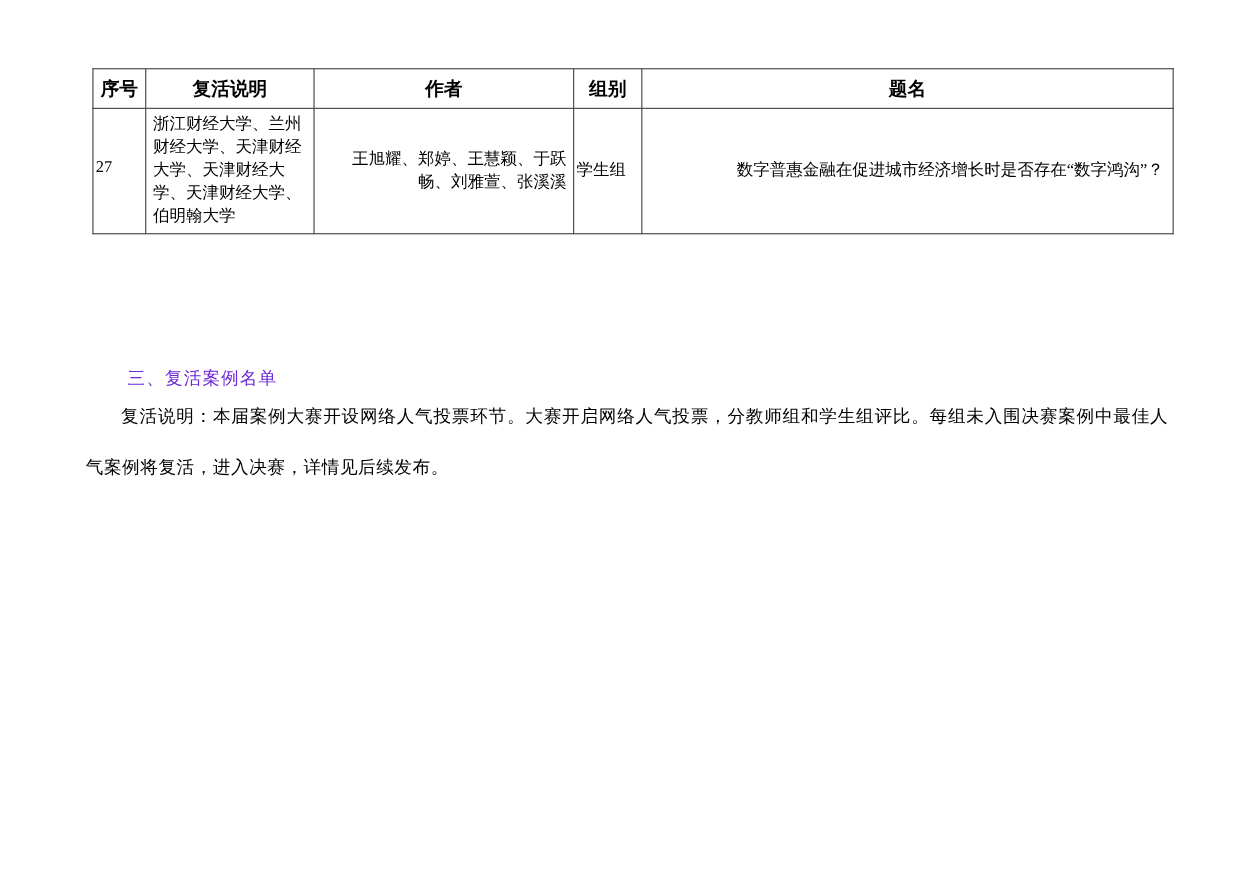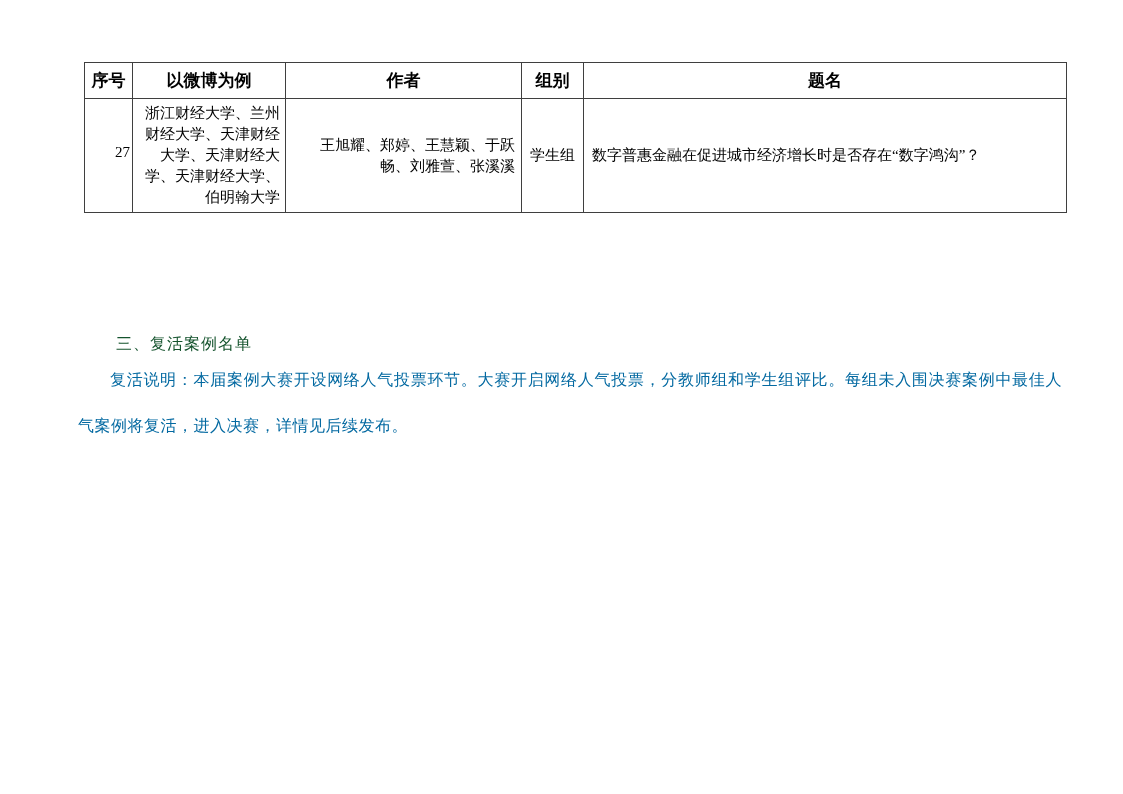--- a/index.html
+++ b/index.html
@@ -37,29 +37,29 @@
     vertical-align: middle;
     padding: 0 2px;
   }
   table.results td {
     font-size: 15px;
     line-height: 21px;
     vertical-align: middle;
   }
   tbody tr { height: 38px; }
   td.c-no {
-    text-align: right;
+    text-align: left;
     vertical-align: bottom;
     padding: 2px 2px 8px 2px;
     font-size: 14px;
   }
-  td.c-school  { text-align: right; padding: 4px 5px 4px 6px; }
+  td.c-school  { text-align: left; padding: 4px 5px 4px 6px; }
   td.c-authors { text-align: right; padding: 4px 6px; }
-  td.c-group   { text-align: center; padding: 2px; margin-top: 24px; }
-  td.c-title   { text-align: left; padding: 4px 8px; }
+  td.c-group   { text-align: left; padding: 2px; margin-top: 24px; }
+  td.c-title   { text-align: right; padding: 4px 8px; }
 
   
   .section-heading {
     position: absolute;
     left: 116px;
     top: 334px;
     font-family: "Liberation Sans", sans-serif;
     font-size: 16px;
     letter-spacing: 1px;
     color: #e50000;
@@ -67,56 +67,56 @@
   }
   .section-body {
     position: absolute;
     left: 78px;
     top: 357px;
     width: 984px;
     font-family: "Liberation Sans", sans-serif;
     font-size: 16px;
     line-height: 46px;
     letter-spacing: 0.5px;
-    color: #0369a1;
+    color: #000000;
     text-align: justify;
     text-indent: 2em;
   }
 </style>
 </head>
 <body>
 
 <div class="page">
 
   <table class="results">
     <colgroup>
       <col style="width:48px">
       <col style="width:153px">
       <col style="width:236px">
       <col style="width:62px">
       <col style="width:483px">
     </colgroup>
     <thead>
       <tr>
         <th>序号</th>
-        <th>以微博为例</th>
+        <th>复活说明</th>
         <th>作者</th>
         <th>组别</th>
         <th>题名</th>
       </tr>
     </thead>
     <tbody>
 
     <tr>
           <td class="c-no">27</td>
           <td class="c-school">浙江财经大学、兰州财经大学、天津财经大学、天津财经大学、天津财经大学、伯明翰大学</td>
           <td class="c-authors">王旭耀、郑婷、王慧颖、于跃畅、刘雅萱、张溪溪</td>
           <td class="c-group">学生组</td>
           <td class="c-title">数字普惠金融在促进城市经济增长时是否存在“数字鸿沟”？</td>
         </tr>
       </tbody>
   </table>
 
-  <div class="section-heading" style="color: #14532d;">三、复活案例名单</div>
+  <div class="section-heading" style="color: #6d28d9;">三、复活案例名单</div>
 
   <div class="section-body">复活说明：本届案例大赛开设网络人气投票环节。大赛开启网络人气投票，分教师组和学生组评比。每组未入围决赛案例中最佳人气案例将复活，进入决赛，详情见后续发布。</div>
 
 </div>
 
 </body></html>

